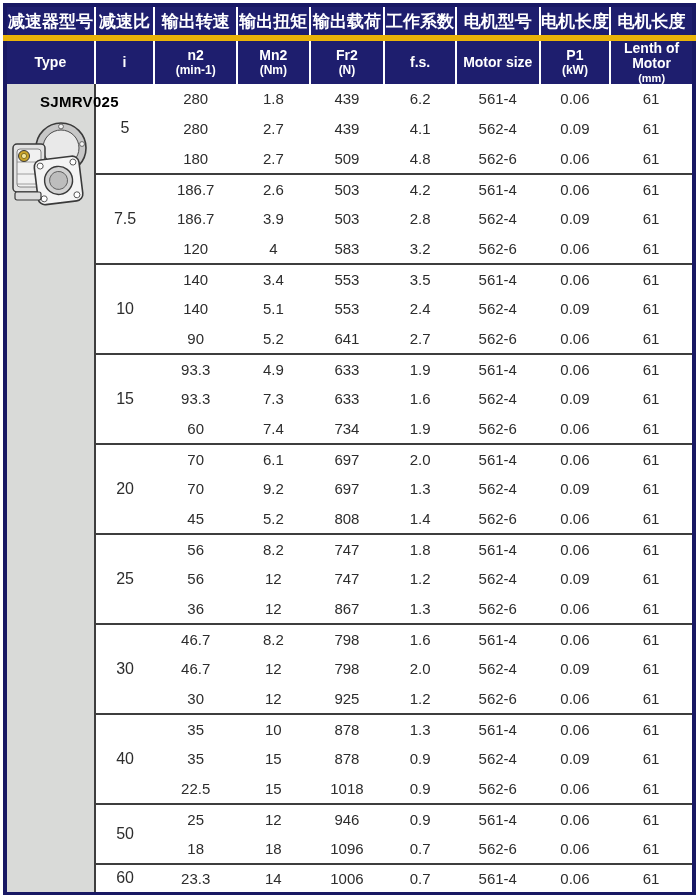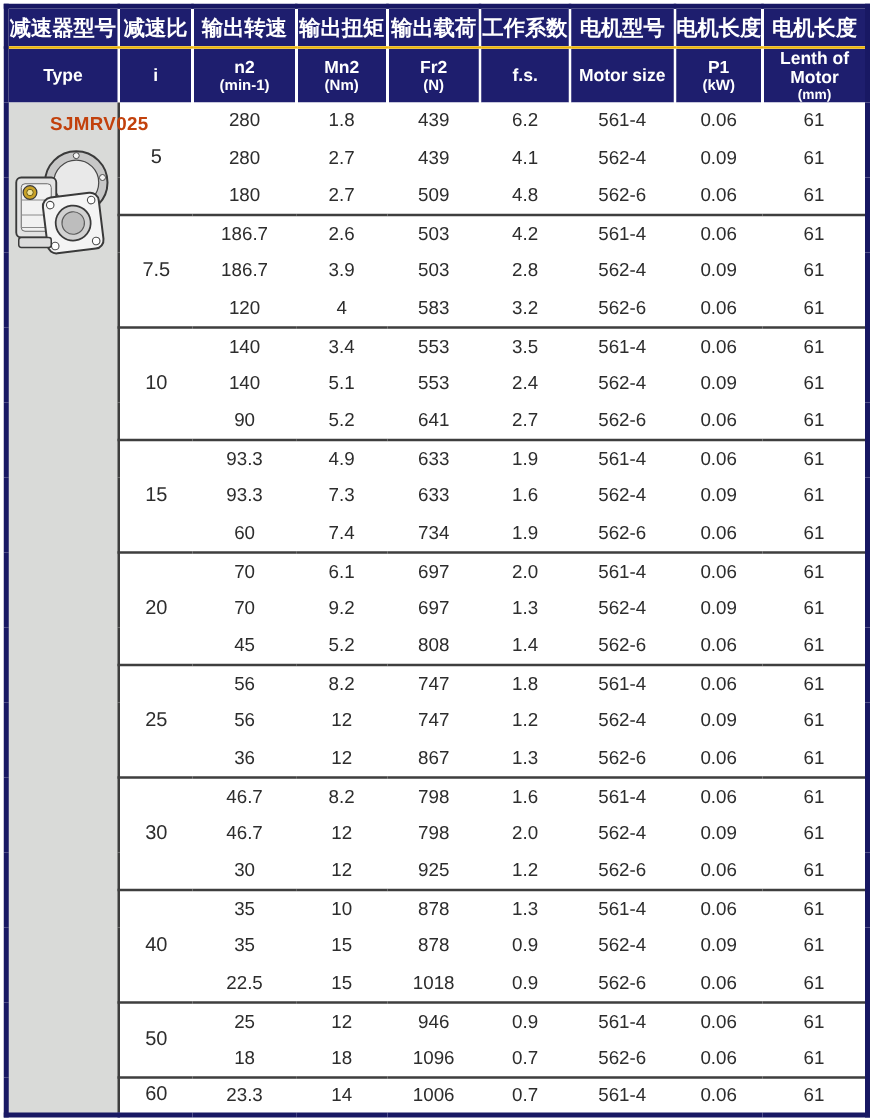--- a/index.html
+++ b/index.html
@@ -17,21 +17,21 @@
   }
   
   thead th {
     background: #1e1e6e;
     color: #ffffff;
     font-weight: bold;
     text-align: center;
     vertical-align: middle;
     overflow: hidden;
   }
-  tr.h-zh th { font-size: 17px; height: 33px; border-bottom: 2px solid #eab308; }
+  tr.h-zh th { font-size: 17px; height: 33px; border-bottom: 6px solid #eab308; }
   tr.h-en th { font-size: 14px; height: 37px; line-height: 1.1; }
   thead th + th { border-left: 2px solid #ffffff; }
   th .unit { font-size: 12px; font-weight: bold; }
   th.small-head { font-size: 11px; }
   th.small-head .unit { font-size: 11px; }
   
   tbody tr { height: 30px; }
   tbody td {
     text-align: center;
     vertical-align: middle;
@@ -41,21 +41,21 @@
   }
   td.type-cell {
     background: #d9dad8;
     border-right: 2px solid #3e3e3e;
     vertical-align: top;
     padding-top: 5px;
   }
   .model-label {
     font-weight: bold;
     font-size: 15px;
-    color: #c2410c;
+    color: #000000;
     text-align: center;
     margin: 4px 0 8px 0;
     letter-spacing: 0.3px;
     padding-left: 33px;
   }
   .art-wrap { width: 100%; display: flex; justify-content: center; }
   td.i-cell { font-size: 16px; }
   tbody td.group-top { border-top: 2px solid #3e3e3e; }
 </style>
 </head>

